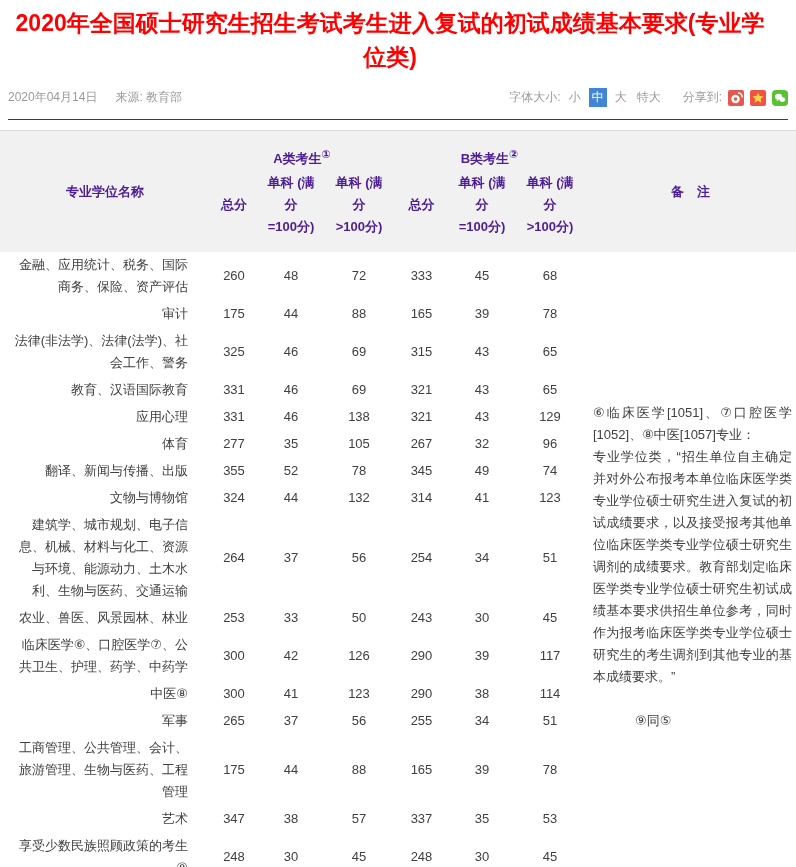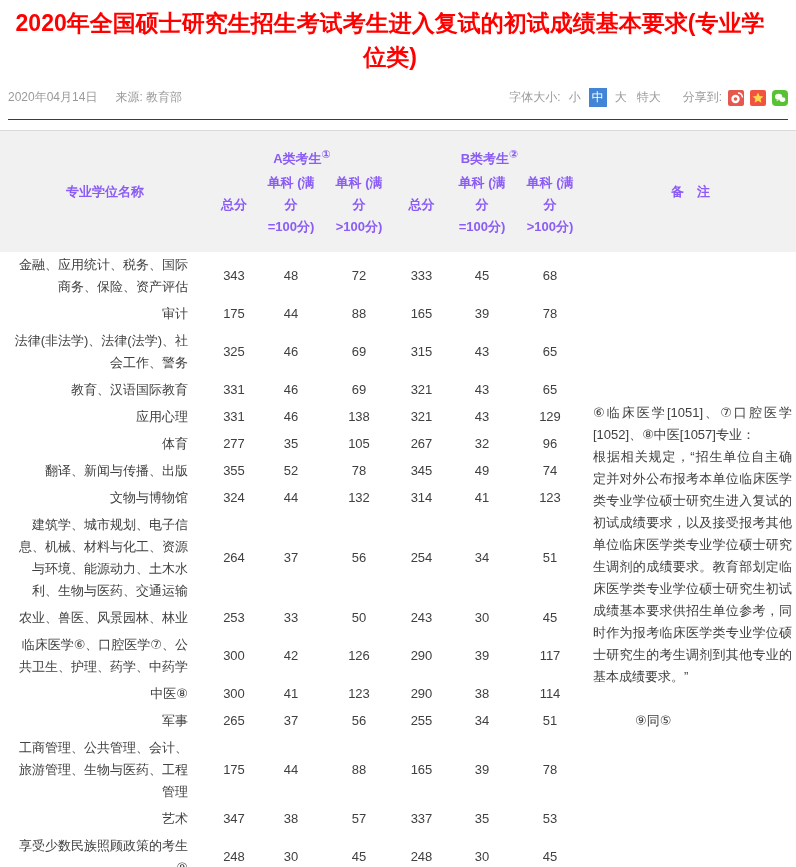--- a/index.html
+++ b/index.html
@@ -53,21 +53,21 @@
   table.score-table {
     width: 796px;
     border-collapse: collapse;
     margin-top: 10px;
     table-layout: fixed;
   }
   .score-table thead th {
     background: #f1f1f1;
     font-size: 13px;
     font-weight: bold;
-    color: #8b5cf6;
+    color: #4c1d95;
     text-align: center;
     vertical-align: middle;
     line-height: 22px;
   }
   .score-table thead { border-top: 1px solid #d9d9d9; }
   .th-group { padding: 12px 0 0 0; }
   .th-sub { padding: 2px 0 14px 0; white-space: pre-line; }
   .th-name, .th-remark { padding: 4px; font-family: Liberation Serif, serif; }
 
   .score-table tbody { background: #ffffff; }
@@ -163,29 +163,29 @@
 分
 =100分)</th>
         <th class="th-sub">单科 (满
 分
 &gt;100分)</th>
       </tr>
     </thead>
     <tbody>
         <tr>
           <td class="cell-name">金融、应用统计、税务、国际商务、保险、资产评估</td>
-          <td class="cell-num">343</td>
+          <td class="cell-num">260</td>
           <td class="cell-num">48</td>
           <td class="cell-num">72</td>
           <td class="cell-num">333</td>
           <td class="cell-num">45</td>
           <td class="cell-num">68</td>
           <td class="cell-remark" rowspan="16">
             <div class="remark-p">⑥临床医学[1051]、⑦口腔医学[1052]、⑧中医[1057]专业：</div>
-            <div class="remark-p">根据相关规定，“招生单位自主确定并对外公布报考本单位临床医学类专业学位硕士研究生进入复试的初试成绩要求，以及接受报考其他单位临床医学类专业学位硕士研究生调剂的成绩要求。教育部划定临床医学类专业学位硕士研究生初试成绩基本要求供招生单位参考，同时作为报考临床医学类专业学位硕士研究生的考生调剂到其他专业的基本成绩要求。”</div>
+            <div class="remark-p">专业学位类，“招生单位自主确定并对外公布报考本单位临床医学类专业学位硕士研究生进入复试的初试成绩要求，以及接受报考其他单位临床医学类专业学位硕士研究生调剂的成绩要求。教育部划定临床医学类专业学位硕士研究生初试成绩基本要求供招生单位参考，同时作为报考临床医学类专业学位硕士研究生的考生调剂到其他专业的基本成绩要求。”</div>
             <div class="remark-p remark-last">⑨同⑤</div>
           </td>
         </tr>
         <tr>
           <td class="cell-name">审计</td>
           <td class="cell-num">175</td>
           <td class="cell-num">44</td>
           <td class="cell-num">88</td>
           <td class="cell-num">165</td>
           <td class="cell-num">39</td>

